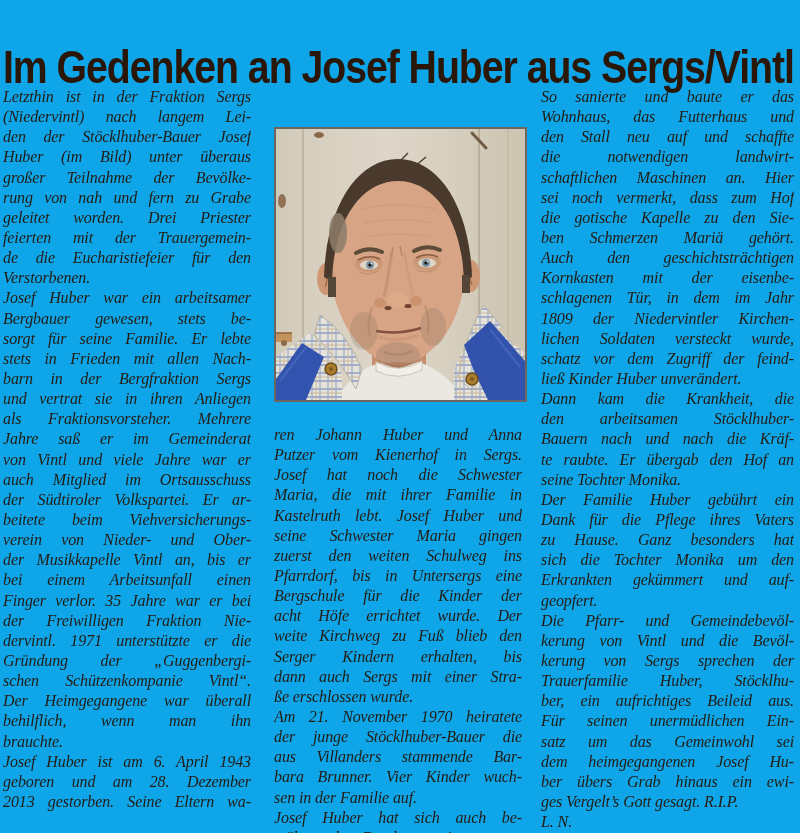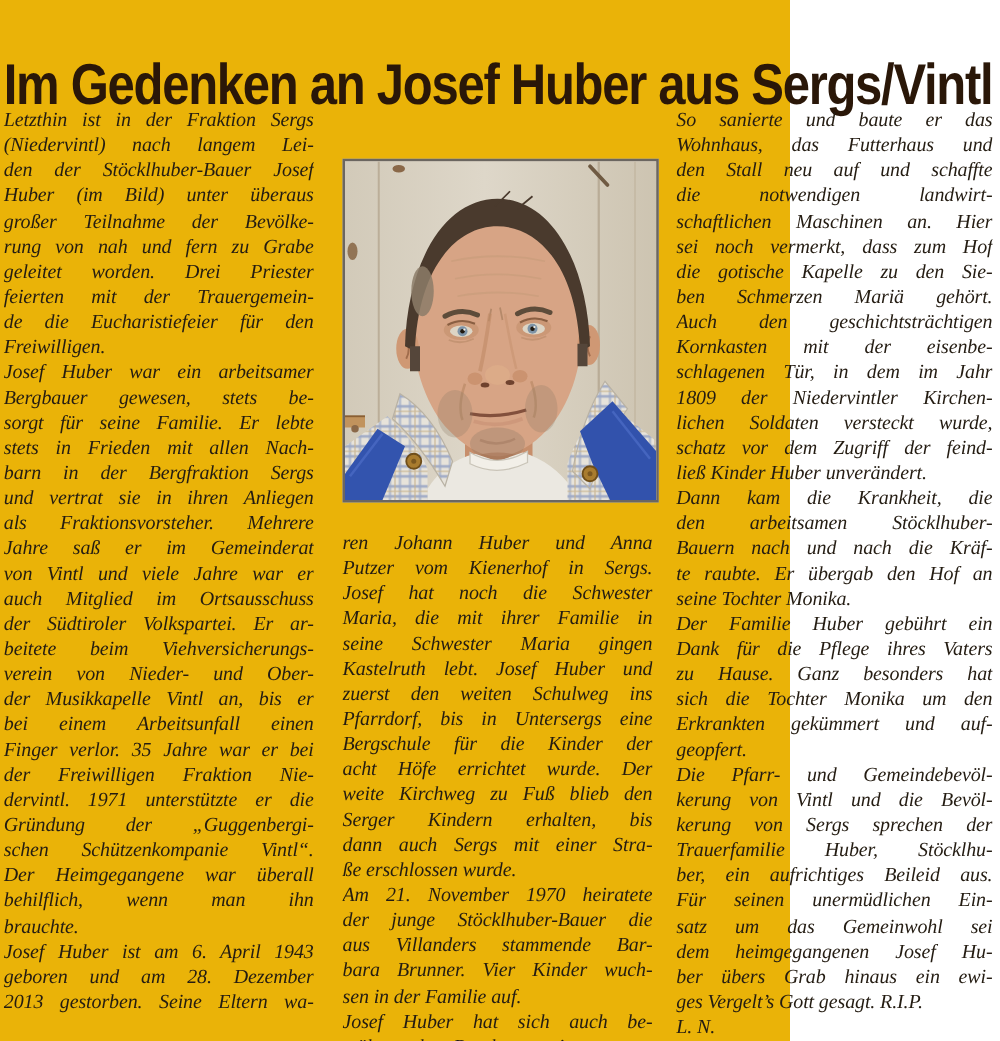--- a/index.html
+++ b/index.html
@@ -1,17 +1,17 @@
 <!DOCTYPE html>
 <html lang="de"><head>
 <meta charset="utf-8">
 <style>
   html,body{margin:0;padding:0;background:#ffffff;}
   body{width:800px;height:833px;overflow:hidden;}
-  #page{position:relative;width:632px;height:833px;background:#eab308;
+  #page{position:relative;width:800px;height:833px;background:#0ea5e9;
         font-family:"Liberation Serif",serif;color:#241c12;}
   #headline{position:absolute;left:3px;top:12px;white-space:nowrap;
         font-family:"Liberation Sans",sans-serif;font-weight:700;
         font-size:46px;line-height:1.05;letter-spacing:-1.2px;color:#2a1708;
         transform-origin:0 50%;}
   .col{position:absolute;top:87px;font-style:italic;}
   #col-left{left:3px;width:248px;}
   #col-middle{left:274px;width:248px;margin-top:40px;}
   #col-right{left:541px;width:253px;}
   .ln{font-size:16px;line-height:20.15px;height:20.15px;overflow:hidden;
@@ -31,21 +31,21 @@
   <div class="col" id="col-left">
       <div class="ln">Letzthin ist in der Fraktion Sergs</div>
       <div class="ln">(Niedervintl) nach langem Lei-</div>
       <div class="ln">den der Stöcklhuber-Bauer Josef</div>
       <div class="ln">Huber (im Bild) unter überaus</div>
       <div class="ln">großer Teilnahme der Bevölke-</div>
       <div class="ln">rung von nah und fern zu Grabe</div>
       <div class="ln">geleitet worden. Drei Priester</div>
       <div class="ln">feierten mit der Trauergemein-</div>
       <div class="ln">de die Eucharistiefeier für den</div>
-      <div class="ln end">Freiwilligen.</div>
+      <div class="ln end">Verstorbenen.</div>
       <div class="ln">Josef Huber war ein arbeitsamer</div>
       <div class="ln">Bergbauer gewesen, stets be-</div>
       <div class="ln">sorgt für seine Familie. Er lebte</div>
       <div class="ln">stets in Frieden mit allen Nach-</div>
       <div class="ln">barn in der Bergfraktion Sergs</div>
       <div class="ln">und vertrat sie in ihren Anliegen</div>
       <div class="ln">als Fraktionsvorsteher. Mehrere</div>
       <div class="ln">Jahre saß er im Gemeinderat</div>
       <div class="ln">von Vintl und viele Jahre war er</div>
       <div class="ln">auch Mitglied im Ortsausschuss</div>
@@ -161,22 +161,22 @@
         <circle cx="55" cy="240" r="2" fill="#7c581f"></circle>
         <circle cx="196" cy="250" r="6" fill="#a97c2e" stroke="#6f4e1a" stroke-width="1.5"></circle>
         <circle cx="196" cy="250" r="2" fill="#7c581f"></circle>
       </svg>
     </div>
     <div>
         <div class="ln">ren Johann Huber und Anna</div>
         <div class="ln">Putzer vom Kienerhof in Sergs.</div>
         <div class="ln">Josef hat noch die Schwester</div>
         <div class="ln">Maria, die mit ihrer Familie in</div>
+        <div class="ln">Kastelruth lebt. Josef Huber und</div>
         <div class="ln">seine Schwester Maria gingen</div>
-        <div class="ln">Kastelruth lebt. Josef Huber und</div>
         <div class="ln">zuerst den weiten Schulweg ins</div>
         <div class="ln">Pfarrdorf, bis in Untersergs eine</div>
         <div class="ln">Bergschule für die Kinder der</div>
         <div class="ln">acht Höfe errichtet wurde. Der</div>
         <div class="ln">weite Kirchweg zu Fuß blieb den</div>
         <div class="ln">Serger Kindern erhalten, bis</div>
         <div class="ln">dann auch Sergs mit einer Stra-</div>
         <div class="ln end">ße erschlossen wurde.</div>
         <div class="ln">Am 21. November 1970 heiratete</div>
         <div class="ln">der junge Stöcklhuber-Bauer die</div>

